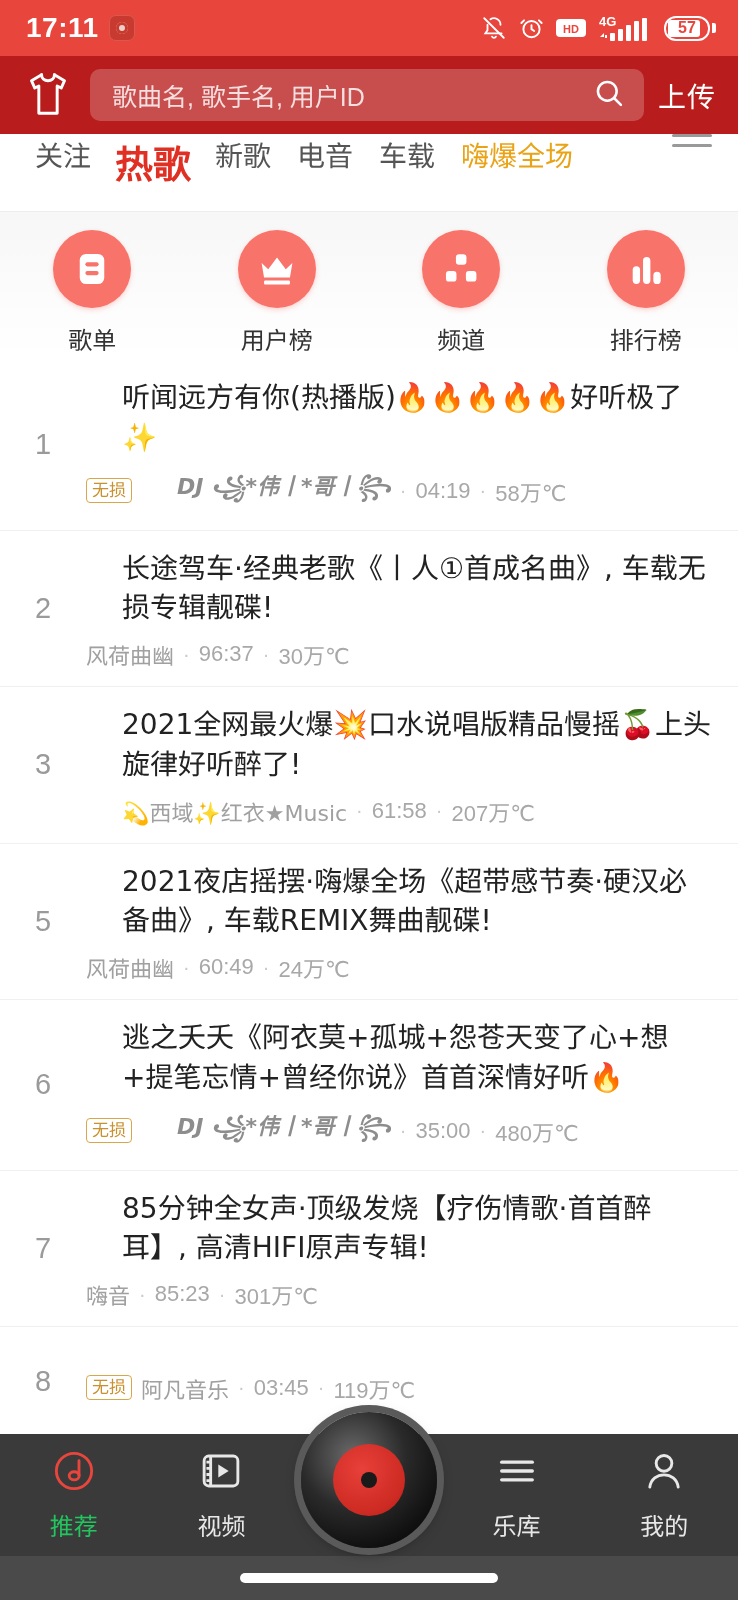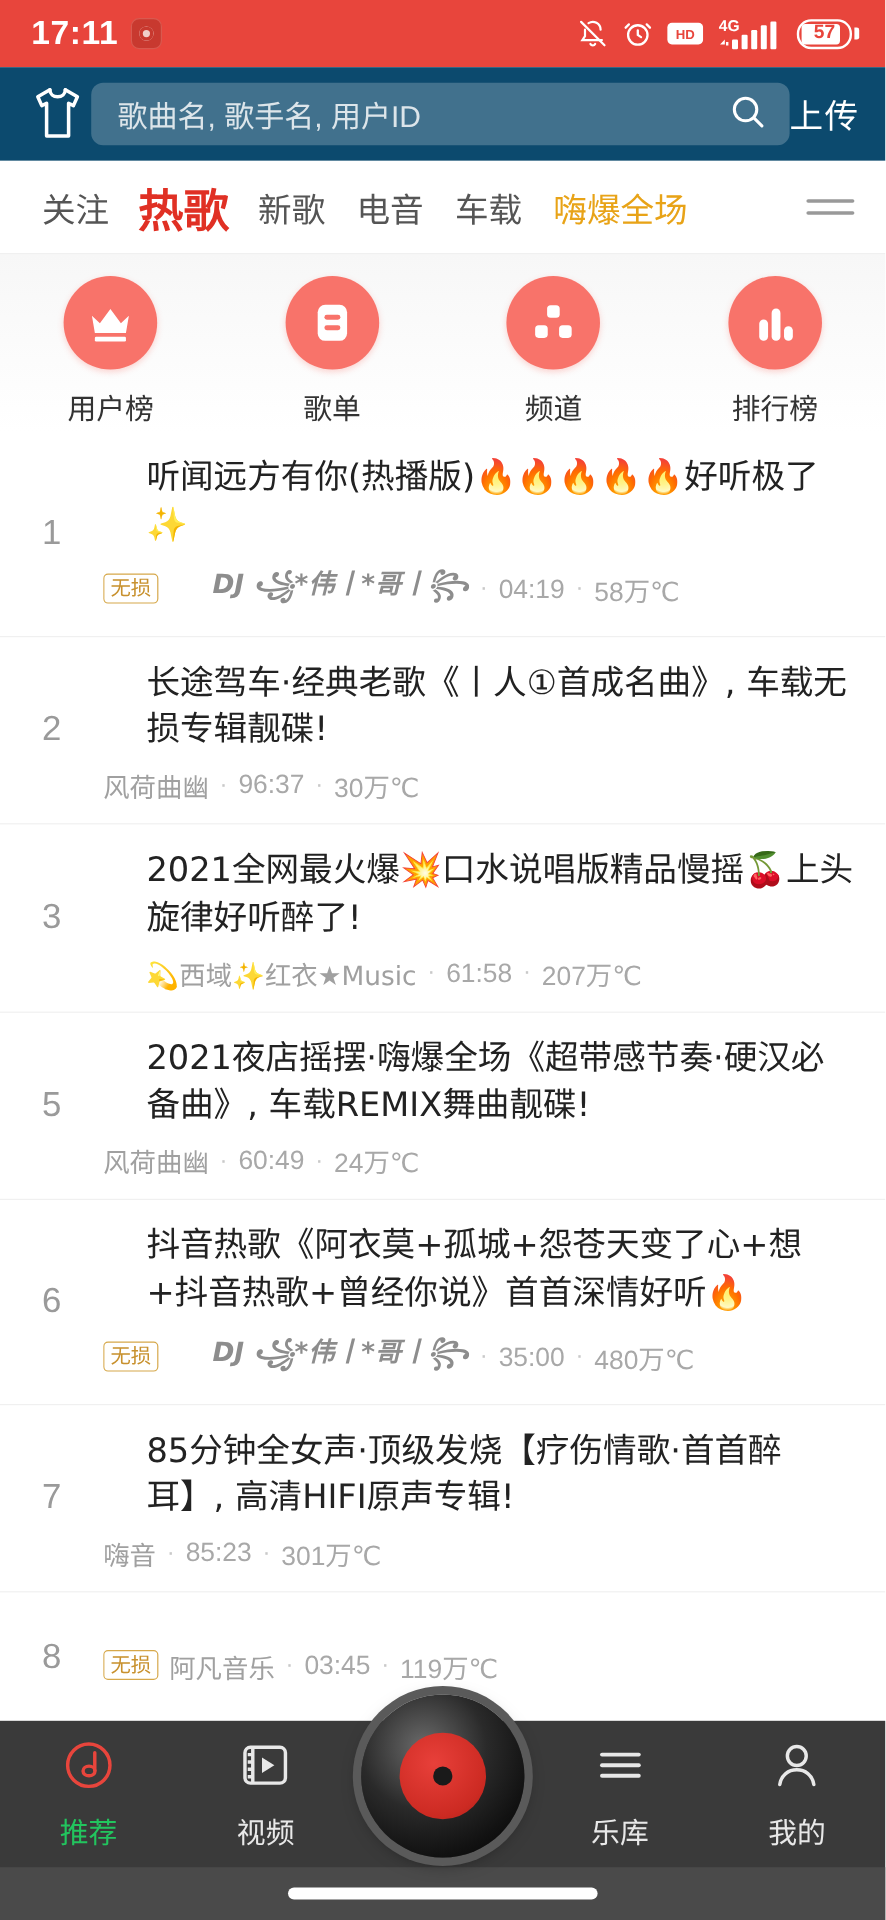--- a/index.html
+++ b/index.html
@@ -45,37 +45,37 @@
     background:#fff; border-radius:3px;
   }
   .batt-num {
     position:relative; z-index:2; font-size:16px; font-weight:700; color:#E8453C;
     line-height:1;
   }
   .batt-tip { width:4px; height:10px; background:#fff; border-radius:0 2px 2px 0; }
 
   
   .searchbar {
-    height:78px; background:#0c4a6e;
-    display:flex; align-items:center; padding:0 22px 0 20px; 
+    height:78px; background:#b91c1c;
+    display:flex; align-items:center; padding:0 22px 0 20px; gap:14px;
   }
   .tshirt-btn { width:56px; display:flex; align-items:center; justify-content:center; }
   .search-field {
     flex:1; height:52px; background:rgba(255,255,255,.22);
     border-radius:10px; display:flex; align-items:center;
     padding:0 18px 0 22px;
   }
   .search-placeholder {
     flex:1; color:rgba(255,255,255,.82); font-size:25px;
   }
   .upload-btn { color:#fff; font-size:28px; font-weight:500; letter-spacing:1px; }
 
   
   .tabbar {
-    height:78px; background:#fff; display:flex; align-items:center;
+    height:78px; background:#fff; display:flex; align-items:flex-start;
     padding:0 18px 0 22px; border-bottom:1px solid #ededed;
     position:relative;
   }
   .tab {
     font-size:28px; color:#555; padding:0 13px; white-space:nowrap;
   }
   .tab.active { color:#E03024; font-size:38px; font-weight:700; padding:0 11px; }
   .tab.highlight { color:#E8A317; font-weight:500; }
   .tab-spacer { flex:1; }
   .hamburger-tab { padding-right:8px; display:flex; flex-direction:column; gap:7px; }
@@ -242,37 +242,37 @@
     <span class="hamburger-tab">
       <i></i>
         <i></i>
     </span>
   </div>
 
   <div class="catstrip">
 
     <div class="cat">
       <span class="cat-circle">
-        <svg width="42" height="42" viewBox="0 0 24 24" fill="#fff">
-          <path d="M3.2 8.6 7 12.2 12 5.4l5 6.8 3.8-3.6-1.4 8.2H4.6z"></path>
-          <rect x="4.6" y="18.6" width="14.8" height="2.3" rx="0.6"></rect>
-        </svg>
-      </span>
-      <span class="cat-label">用户榜</span>
-    </div>
-
-    <div class="cat">
-      <span class="cat-circle">
         <svg width="42" height="42" viewBox="0 0 24 24" fill="none">
           <rect x="5" y="3.4" width="14" height="17.2" rx="3.6" fill="#fff"></rect>
           <rect x="8.2" y="8.2" width="7.6" height="2.3" rx="1.15" fill="#F8736A"></rect>
           <rect x="8.2" y="13.2" width="7.6" height="2.3" rx="1.15" fill="#F8736A"></rect>
         </svg>
       </span>
       <span class="cat-label">歌单</span>
+    </div>
+
+    <div class="cat">
+      <span class="cat-circle">
+        <svg width="42" height="42" viewBox="0 0 24 24" fill="#fff">
+          <path d="M3.2 8.6 7 12.2 12 5.4l5 6.8 3.8-3.6-1.4 8.2H4.6z"></path>
+          <rect x="4.6" y="18.6" width="14.8" height="2.3" rx="0.6"></rect>
+        </svg>
+      </span>
+      <span class="cat-label">用户榜</span>
     </div>
 
     <div class="cat">
       <span class="cat-circle">
         <svg width="42" height="42" viewBox="0 0 24 24" fill="#fff">
           <rect x="9.1" y="3.6" width="6" height="6" rx="1.7"></rect>
           <rect x="3.4" y="13.2" width="6" height="6" rx="1.7"></rect>
           <rect x="14.8" y="13.2" width="6" height="6" rx="1.7"></rect>
         </svg>
       </span>
@@ -346,21 +346,21 @@
           <span>60:49</span>
           <span class="meta-dot">·</span>
           <span>24万℃</span>
         </div>
       </div>
     </div>
 
     <div class="song">
       <span class="rank">6</span>
       <div class="song-body">
-        <div class="song-title emoji">抖音热歌《阿衣莫+孤城+怨苍天变了心+想+抖音热歌+曾经你说》首首深情好听🔥</div>
+        <div class="song-title emoji">逃之夭夭《阿衣莫+孤城+怨苍天变了心+想+提笔忘情+曾经你说》首首深情好听🔥</div>
         <div class="song-meta">
           <span class="badge-lossless">无损</span>
           <span class="meta-artist dj emoji">DJ ꧁*伟丨*哥丨꧂</span>
           <span class="meta-dot">·</span>
           <span>35:00</span>
           <span class="meta-dot">·</span>
           <span>480万℃</span>
         </div>
       </div>
     </div>

